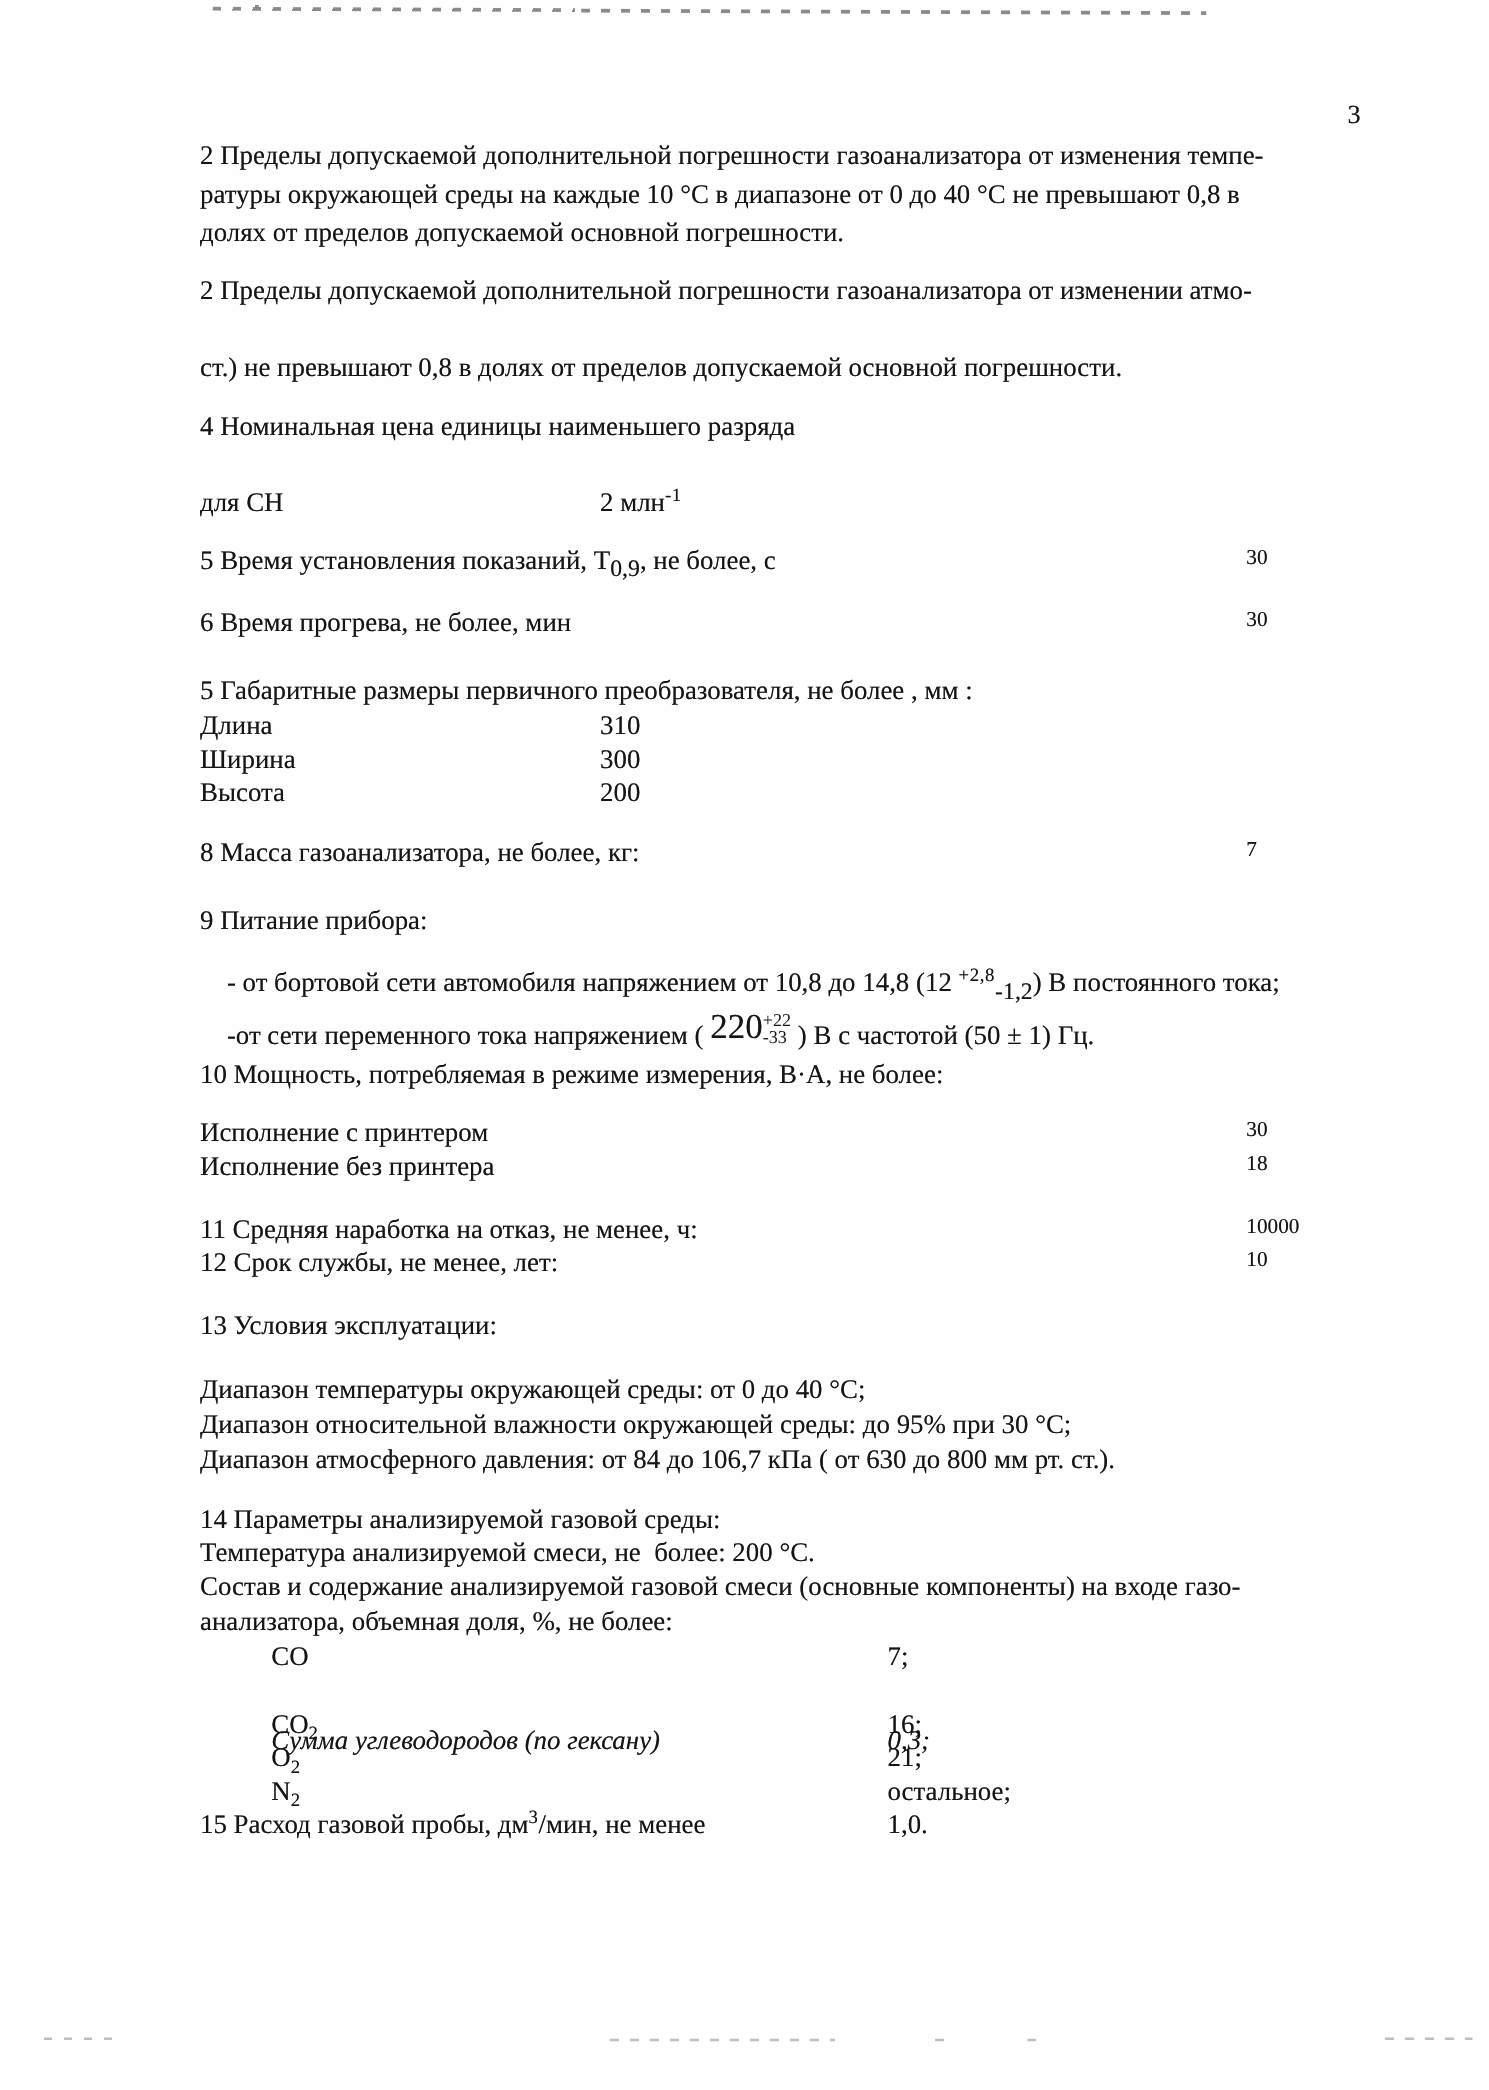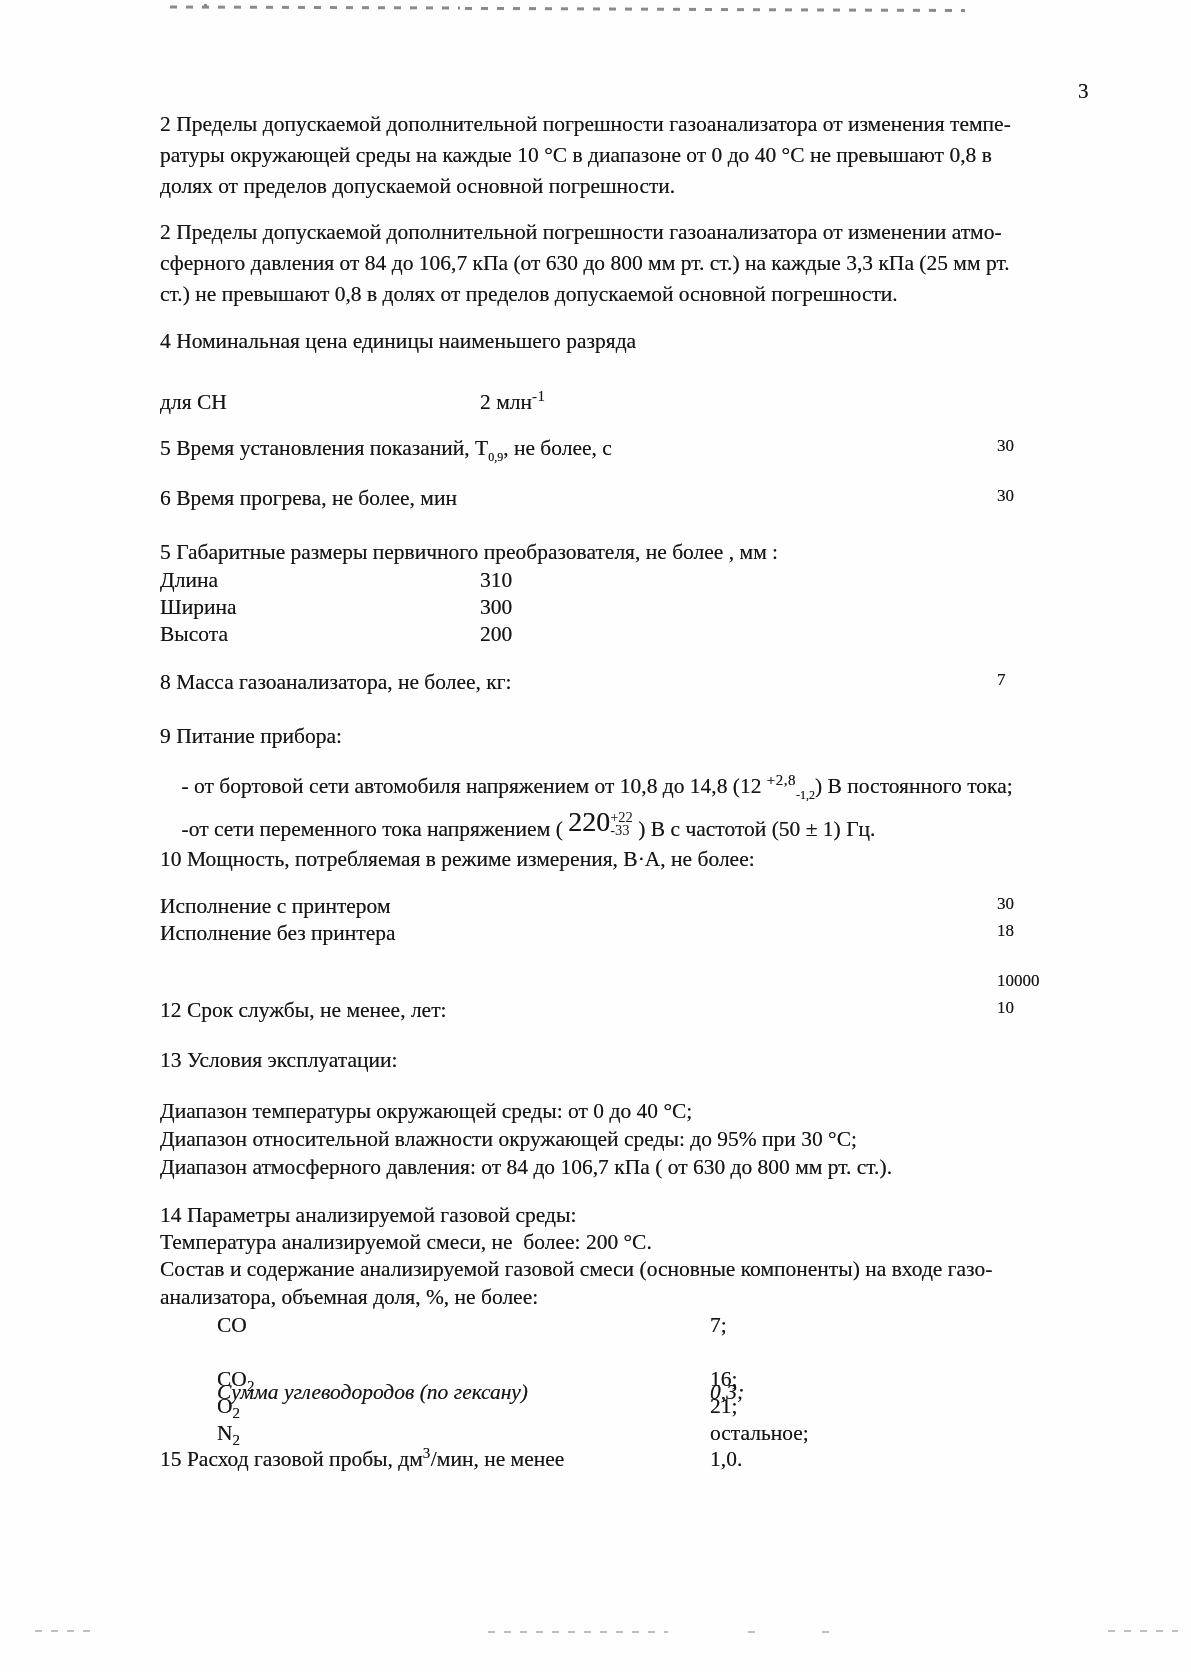--- a/index.html
+++ b/index.html
@@ -19,21 +19,21 @@
     font-size: 21.5px;
     line-height: 1.1;
   }
   .row { position: absolute; left: 0; width: 100%; height: 28px; }
   .row .lbl { position: absolute; left: 160px; white-space: pre; font-size: 21.5px; }
   .row .lbl-indent { position: absolute; left: 217px; white-space: pre; font-size: 21.5px; }
   .row .val-mid { position: absolute; left: 480px; white-space: pre; font-size: 21.5px; }
   .row .val-gas { position: absolute; left: 710px; white-space: pre; font-size: 21.5px; }
   .row .val-right { position: absolute; left: 997px; white-space: pre; font-size: 17px; }
   .sup { font-size: 15px; position: relative; top: -8px; letter-spacing: 0.5px; }
-  .sub { font-size: 12px; position: relative; top: 6px; }
+  .sub { font-size: 19px; position: relative; top: 6px; }
   .gas-sub { font-size: 15px; position: relative; top: 5px; }
   .bignum { font-size: 28px; position: relative; top: -5px; }
   .stack {
     display: inline-flex;
     flex-direction: column;
     font-size: 14.5px;
     line-height: 13px;
     vertical-align: baseline;
     position: relative;
     top: -14px;
@@ -56,21 +56,20 @@
   <div class="artifact" style="left:465px; top:8px; width:500px; transform:rotate(0.25deg);"></div>
   <div class="dot" style="left:204px; top:4px; width:3px; height:2px;"></div>
 
   <div class="ln" style="left:1078px; top:80px; font-size:21px;">3</div>
 
   <div class="ln" style="left:160px; top:113px;">2 Пределы допускаемой дополнительной погрешности газоанализатора от изменения темпе-</div>
   <div class="ln" style="left:160px; top:144px;">ратуры окружающей среды на каждые 10 °С в диапазоне от 0 до 40 °С не превышают 0,8 в</div>
   <div class="ln" style="left:160px; top:175px;">долях от пределов допускаемой основной погрешности.</div>
 
   <div class="ln" style="left:160px; top:221px;">2 Пределы допускаемой дополнительной погрешности газоанализатора от изменении атмо-</div>
-  <div class="ln" style="left:160px; top:252px;">сферного давления от 84 до 106,7 кПа (от 630 до 800 мм рт. ст.) на каждые 3,3 кПа (25 мм рт.</div>
   <div class="ln" style="left:160px; top:283px;">ст.) не превышают 0,8 в долях от пределов допускаемой основной погрешности.</div>
 
   <div class="ln" style="left:160px; top:330px;">4 Номинальная цена единицы наименьшего разряда</div>
   <div class="row" style="top:390px;">
     <span class="lbl">для CH</span>
     <span class="val-mid"><span>2 млн</span><span class="sup">-1</span></span>
   </div>
 
   <div class="row" style="top:436px;">
     <span class="lbl"><span>5 Время установления показаний, Т</span><span class="sub">0,9</span><span>, не более, с</span></span>
@@ -113,20 +112,21 @@
   <div class="row" style="top:894px;">
     <span class="lbl">Исполнение с принтером</span>
     <span class="val-right">30</span>
   </div>
   <div class="row" style="top:921px;">
     <span class="lbl">Исполнение без принтера</span>
     <span class="val-right">18</span>
   </div>
 
   <div class="row" style="top:971px;">
+    <span class="lbl">11 Средняя наработка на отказ, не менее, ч:</span>
     <span class="val-right">10000</span>
   </div>
   <div class="row" style="top:998px;">
     <span class="lbl">12 Срок службы, не менее, лет:</span>
     <span class="val-right">10</span>
   </div>
 
   <div class="ln" style="left:160px; top:1049px;">13 Условия эксплуатации:</div>
   <div class="ln" style="left:160px; top:1100px;">Диапазон температуры окружающей среды: от 0 до 40 °С;</div>
   <div class="ln" style="left:160px; top:1128px;">Диапазон относительной влажности окружающей среды: до 95% при 30 °С;</div>

